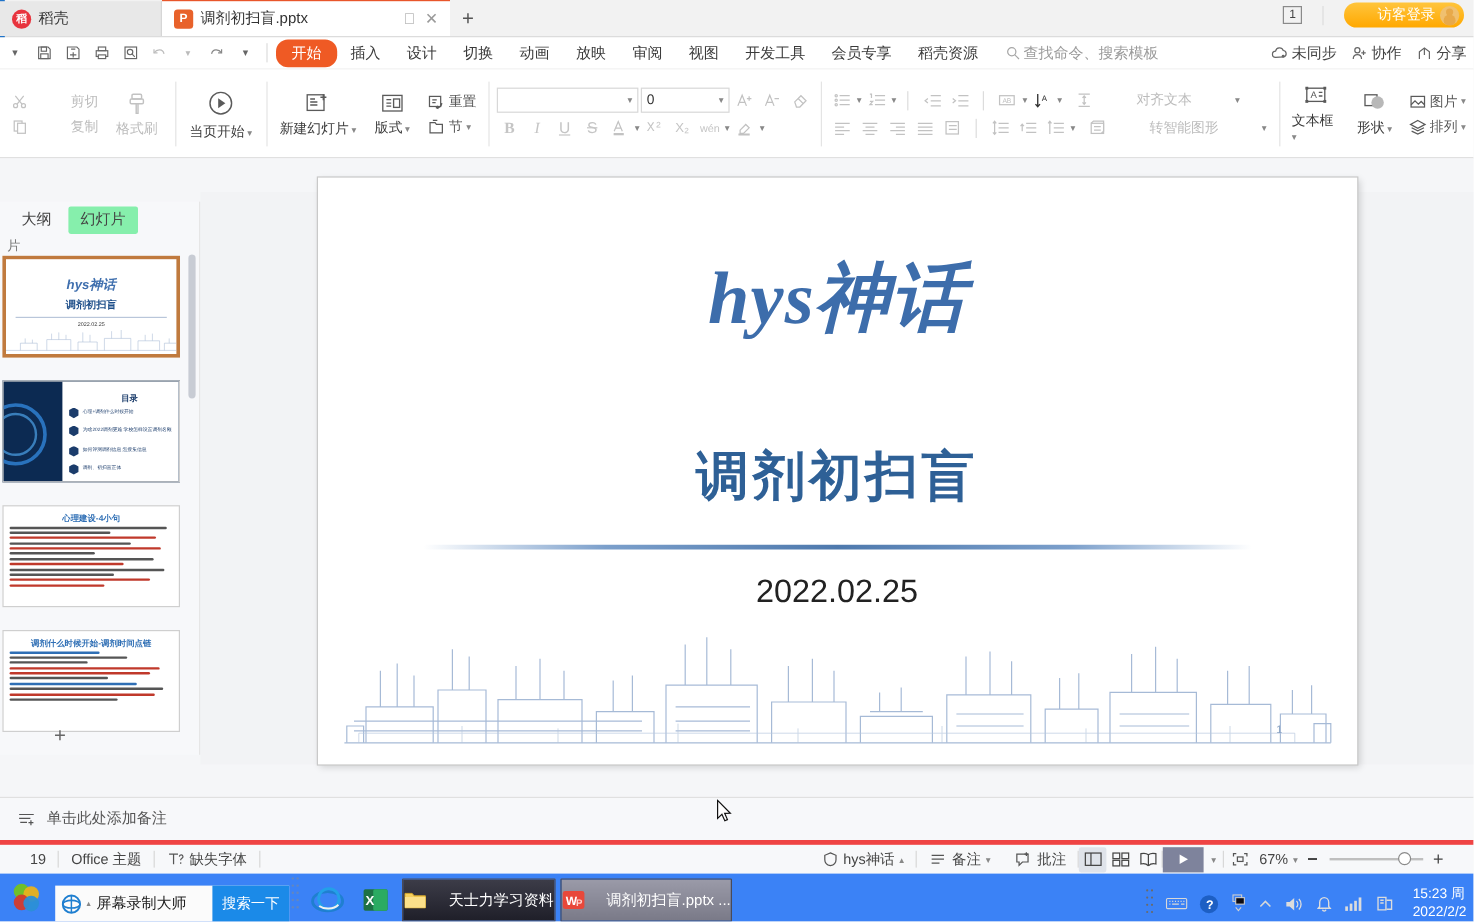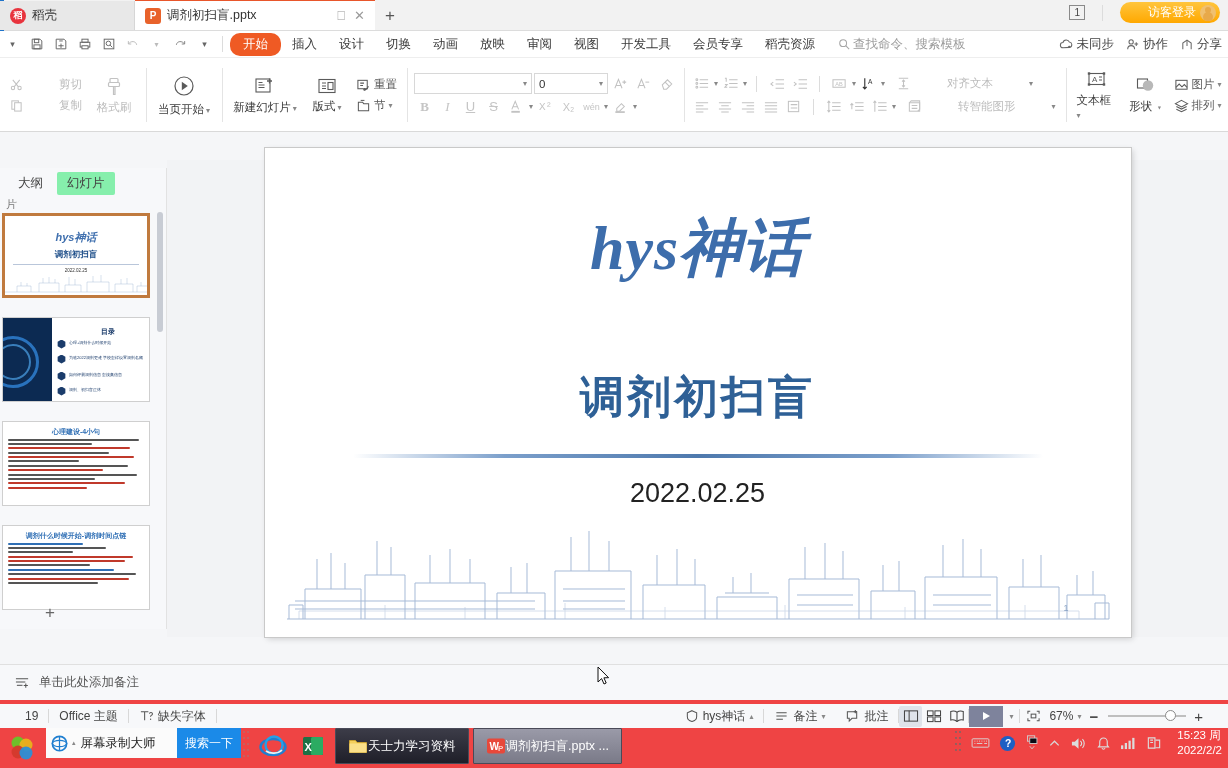--- a/index.html
+++ b/index.html
@@ -166,31 +166,31 @@
   .viewbtn { width:23px; height:21px; display:flex; align-items:center; justify-content:center;
              color:#555; cursor:pointer; border-radius:2px;}
   .viewbtn.on { background:#dfe3ea; }
   .playbtn { width:34px; height:21px; background:#7e839c; color:#fff; display:flex; align-items:center;
              justify-content:center; cursor:pointer; font-size:11px;}
   .zslider { width:78px; height:2px; background:#bfbfbf; position:relative; margin:0 4px; }
   .zknob { position:absolute; right:10px; top:-5px; width:11px; height:11px; border-radius:50%;
            background:#fff; border:1px solid #8a8a8a;}
 
   
-  .taskbar { height:40px; background:#ef4444; display:flex; align-items:flex-start; flex:0 0 40px;
+  .taskbar { height:40px; background:#3b82f6; display:flex; align-items:flex-end; flex:0 0 40px;
              position:relative; }
   .start { width:44px; height:40px; display:flex; align-items:center; justify-content:center; cursor:pointer;}
   .tb-search { display:flex; align-items:center; height:30px; background:#fbfbfb; width:195px; margin-left:2px;}
   .tb-search .se { width:26px; display:flex; align-items:center; justify-content:center;}
   .tb-search .sv { flex:1; font-size:12.5px; color:#222; }
   .tb-search .sbtn { background:#1b8ae8; color:#fff; font-size:12px; padding:0 8px; height:30px;
                      display:flex; align-items:center; cursor:pointer;}
   .tb-dots { width:12px; height:40px; opacity:.5; }
   .tb-icon { width:40px; height:36px; display:flex; align-items:center; justify-content:center; cursor:pointer;}
-  .tb-app { height:36px; display:flex; align-items:center; gap:0; padding:0 12px; cursor:pointer;
+  .tb-app { height:36px; display:flex; align-items:center; gap:18px; padding:0 0; cursor:pointer;
             color:#fff; font-size:12.5px; background:linear-gradient(180deg,#3c3c48,#1f1f29);
             border:1px solid #4a4a58; margin:0 2px; border-radius:1px;}
   .tb-app.active { background:linear-gradient(180deg,#9a9aa8,#7a7a88); }
   .tray { margin-left:auto; display:flex; align-items:center; gap:9px; padding-right:6px; color:#e8e8e8;}
   .clock { color:#fff; font-size:11.5px; line-height:15px; text-align:left; padding-left:6px; }
 </style>
 </head>
 <body>
 
 <div class="app">
@@ -600,21 +600,21 @@
               <text x="7" y="12" font-size="8" fill="#5a5a5a" stroke="none">A</text>
             <path d="M14 7h3M14 10h3"></path>
             <rect x="2.8" y="2.3" width="2.4" height="2.4" fill="#5a5a5a" stroke="none"></rect>
             <rect x="17.8" y="2.3" width="2.4" height="2.4" fill="#5a5a5a" stroke="none"></rect>
             <rect x="2.8" y="13.3" width="2.4" height="2.4" fill="#5a5a5a" stroke="none"></rect>
             <rect x="17.8" y="13.3" width="2.4" height="2.4" fill="#5a5a5a" stroke="none"></rect>
           </svg>
         </span>
         <span><span>文本框</span><span class="dd"> ▾</span></span>
       </div>
-      <div class="btn-big" style="min-width:46px;font-family:Liberation Mono, monospace;">
+      <div class="btn-big" style="min-width:46px;">
         <span class="gl">
           <svg width="23" height="21" viewBox="0 0 23 21" fill="none">
             <rect x="3.5" y="3" width="10" height="9" fill="none" stroke="#5a5a5a" stroke-width="1.1"></rect>
             <circle cx="14" cy="9.5" r="5.2" fill="#b8b8b8"></circle>
           </svg>
         </span>
         <span><span>形状</span><span class="dd"> ▾</span></span>
       </div>
       <div class="stack2">
         <div class="mini">

